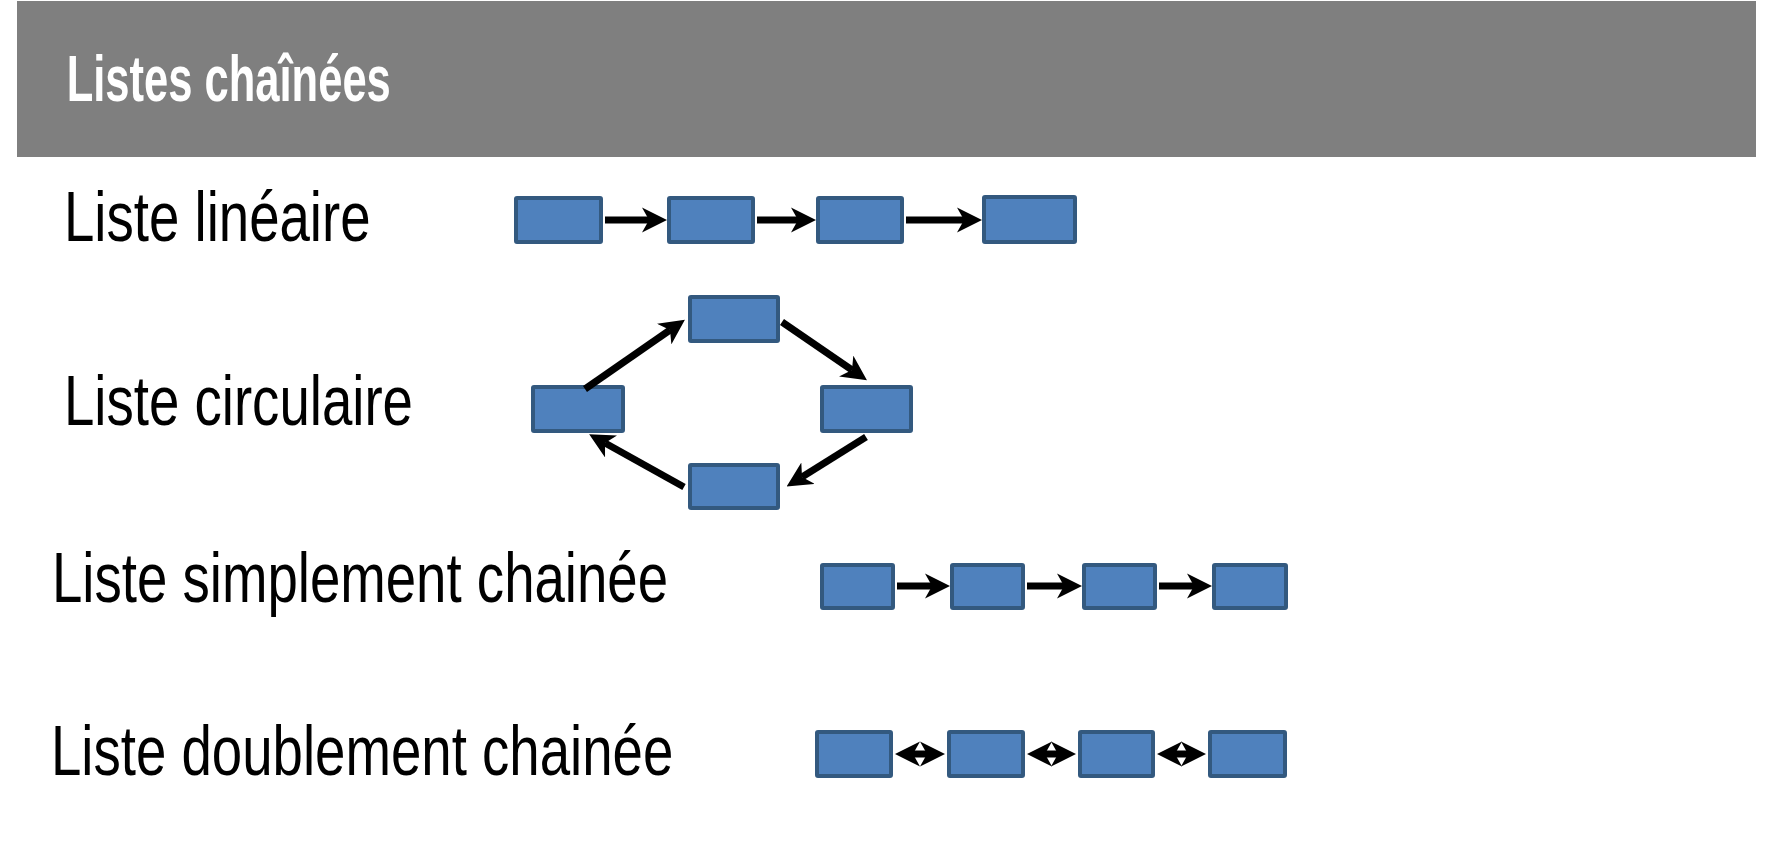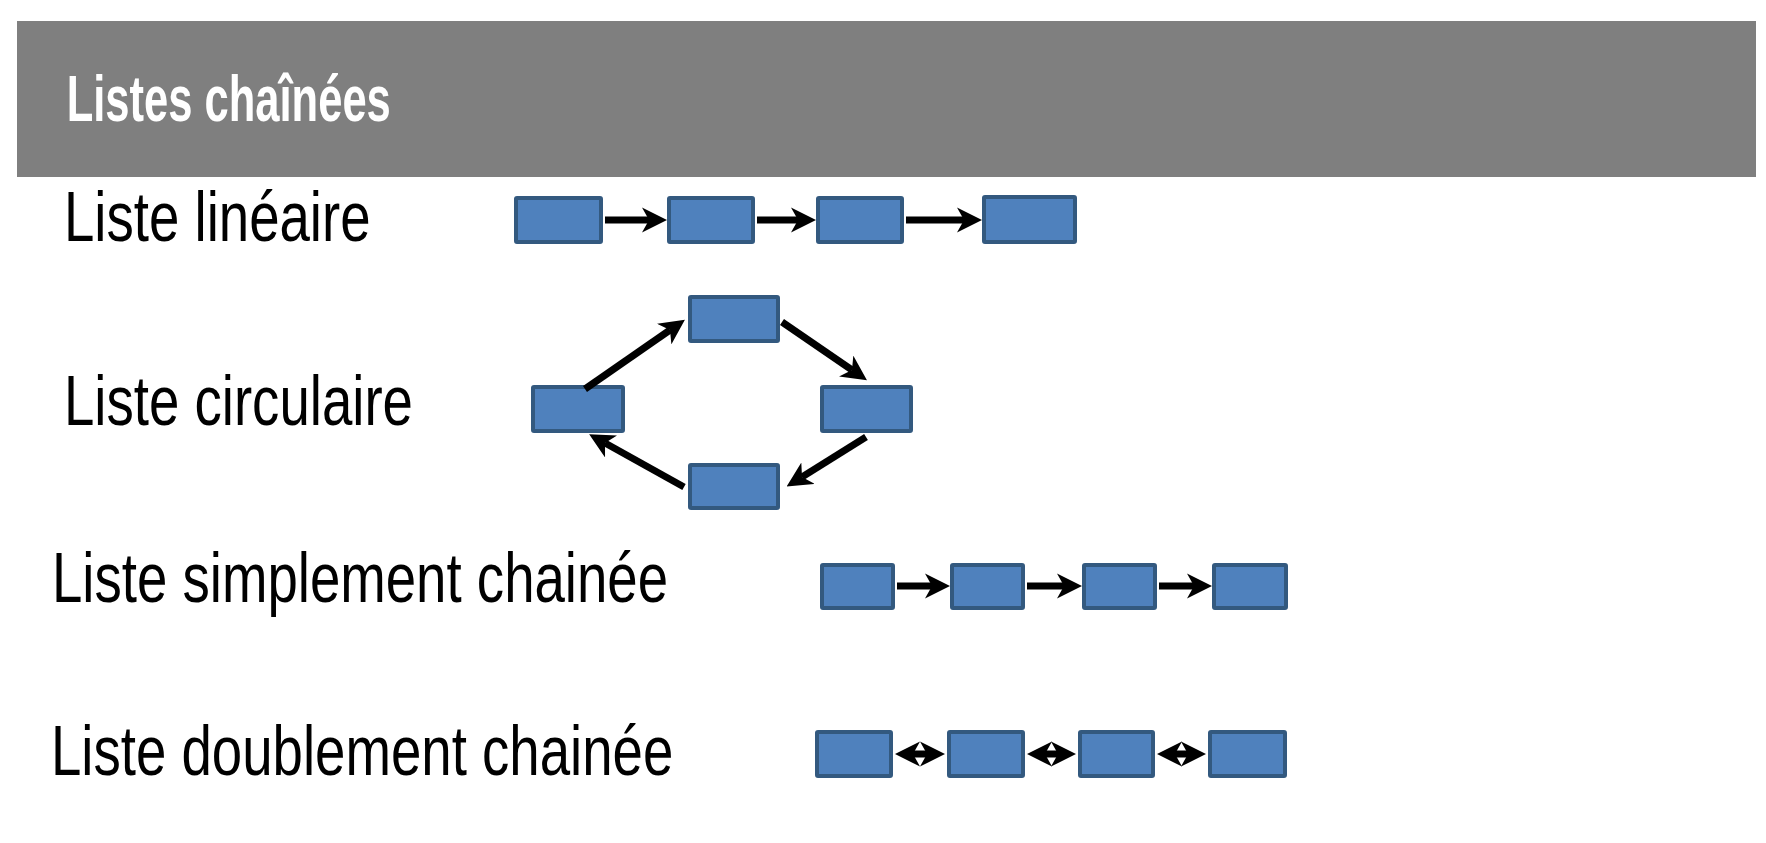--- a/index.html
+++ b/index.html
@@ -3,21 +3,21 @@
 <meta charset="utf-8">
 <style>
   html,body { margin:0; padding:0; background:var(--page-background,#ffffff); }
   .slide {
     position:relative; width:1766px; height:843px;
     background:var(--page-background,#ffffff);
     overflow:hidden;
     font-family:"Liberation Sans", sans-serif;
   }
   .titlebar {
-    position:absolute; left:17px; top:21px; width:1739px; height:156px;
+    position:absolute; left:17px; top:1px; width:1739px; height:156px;
     background:var(--header-background,#7f7f7f);
     display:flex; align-items:center;
   }
   .slide-title {
     color:var(--title-text,#ffffff);
     font-weight:bold; font-size:64px; line-height:1;
     padding-left:73px; white-space:nowrap;
     transform:scaleX(0.68); transform-origin:0 50%;
   }
   .row-label {

